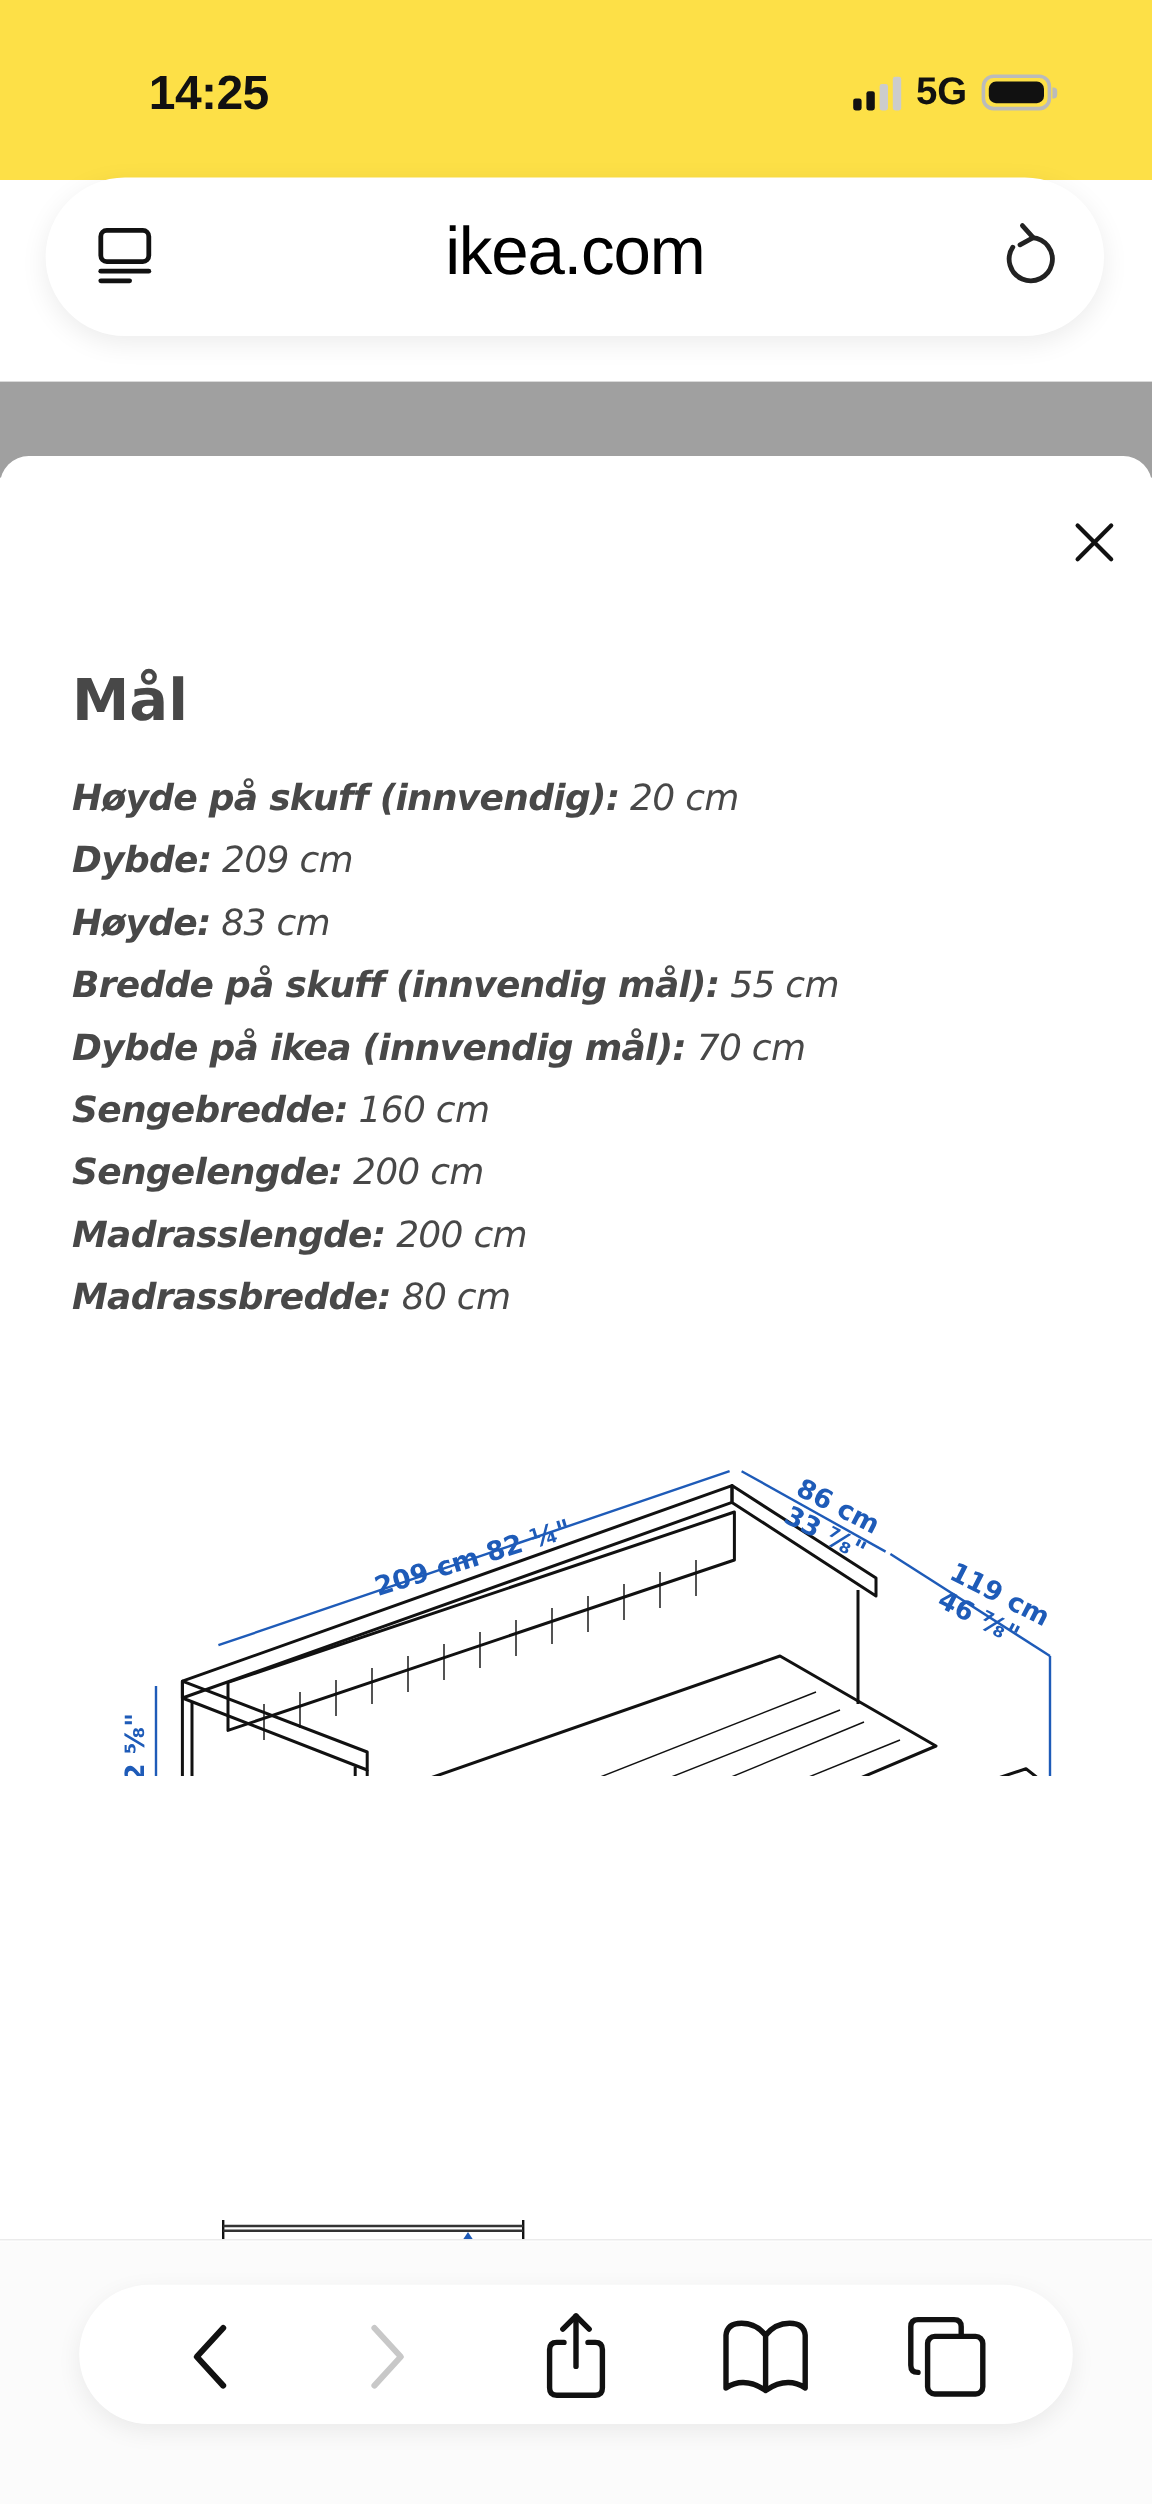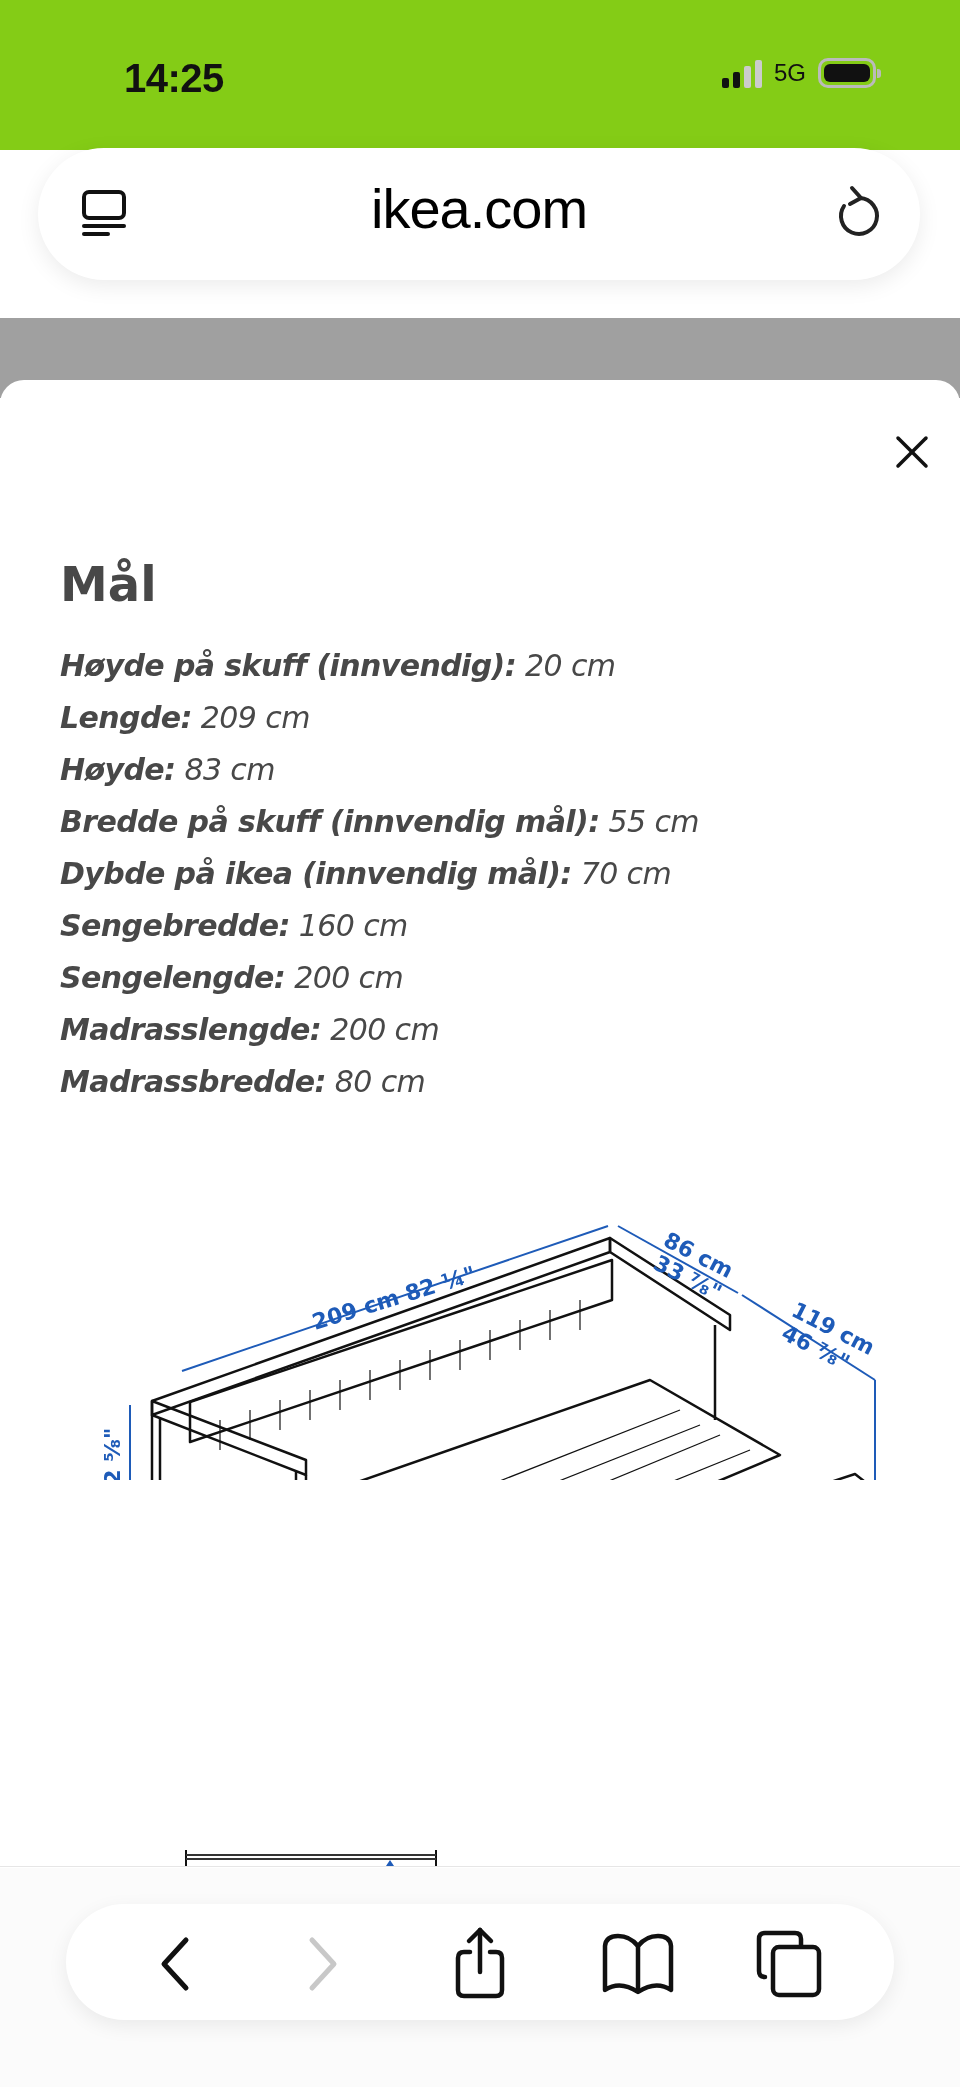--- a/index.html
+++ b/index.html
@@ -1,24 +1,24 @@
 <!DOCTYPE html>
 <html><head>
   <meta charset="utf-8">
   <style>
     * { box-sizing: border-box; margin: 0; padding: 0; }
     html, body { width: 960px; height: 2087px; overflow: hidden; background: #ffffff; }
     body { position: relative; font-family: "Liberation Sans", sans-serif; color: #111; }
 
-    .status-bar { position: absolute; left: 0; top: 0; width: 960px; height: 150px; background: #84cc16; }
+    .status-bar { position: absolute; left: 0; top: 0; width: 960px; height: 150px; background: #fde047; }
     .status-time { position: absolute; left: 124px; top: 56px; font-size: 40px; font-weight: 700; letter-spacing: -0.5px; color: #111; }
     .status-right { position: absolute; right: 84px; top: 58px; display: flex; align-items: center; gap: 12px; }
     .signal { display: flex; align-items: flex-end; gap: 4px; height: 30px; }
     .signal span { display: block; width: 7px; border-radius: 2px; }
-    .net-label { font-size: 24px; font-weight: 400; color: #111; }
+    .net-label { font-size: 32px; font-weight: 700; color: #111; }
     .battery { width: 58px; height: 30px; border: 3px solid #bbb; border-radius: 10px; position: relative; padding: 3px; }
     .battery .fill { width: 100%; height: 100%; background: #111; border-radius: 6px; }
     .battery::after { content: ""; position: absolute; right: -8px; top: 8px; width: 4px; height: 9px; background: #bbb; border-radius: 0 3px 3px 0; }
 
     .address-bar { position: absolute; left: 38px; top: 148px; width: 882px; height: 132px; background: #fff; border-radius: 66px; box-shadow: 0 6px 22px rgba(0,0,0,0.08); }
     .address-bar .tab-icon { position: absolute; left: 42px; top: 40px; width: 50px; height: 50px; }
     .address-bar .url { position: absolute; left: 0; right: 0; top: 28px; text-align: center; font-size: 56px; font-weight: 400; color: #000; letter-spacing: -1px; }
     .address-bar .reload-icon { position: absolute; right: 38px; top: 36px; width: 52px; height: 60px; }
 
     .dim-band { position: absolute; left: 0; top: 318px; width: 960px; height: 80px; background: #a0a0a0; }
@@ -80,21 +80,21 @@
     <svg width="34" height="34" viewBox="0 0 34 34">
       <line x1="3" y1="3" x2="31" y2="31" stroke="#111" stroke-width="3.5" stroke-linecap="round"></line>
       <line x1="31" y1="3" x2="3" y2="31" stroke="#111" stroke-width="3.5" stroke-linecap="round"></line>
     </svg>
   </div>
 
   <h1 class="sheet-title">Mål</h1>
 
   <ul class="dims-list">
     <li><span class="lbl">Høyde på skuff (innvendig):</span> <span class="val">20 cm</span></li>
-    <li><span class="lbl">Lengde:</span> <span class="val">209 cm</span></li>
+    <li><span class="lbl">Dybde:</span> <span class="val">209 cm</span></li>
     <li><span class="lbl">Høyde:</span> <span class="val">83 cm</span></li>
     <li><span class="lbl">Bredde på skuff (innvendig mål):</span> <span class="val">55 cm</span></li>
     <li><span class="lbl">Dybde på ikea (innvendig mål):</span> <span class="val">70 cm</span></li>
     <li><span class="lbl">Sengebredde:</span> <span class="val">160 cm</span></li>
     <li><span class="lbl">Sengelengde:</span> <span class="val">200 cm</span></li>
     <li><span class="lbl">Madrasslengde:</span> <span class="val">200 cm</span></li>
     <li><span class="lbl">Madrassbredde:</span> <span class="val">80 cm</span></li>
   </ul>
 </div>
 

